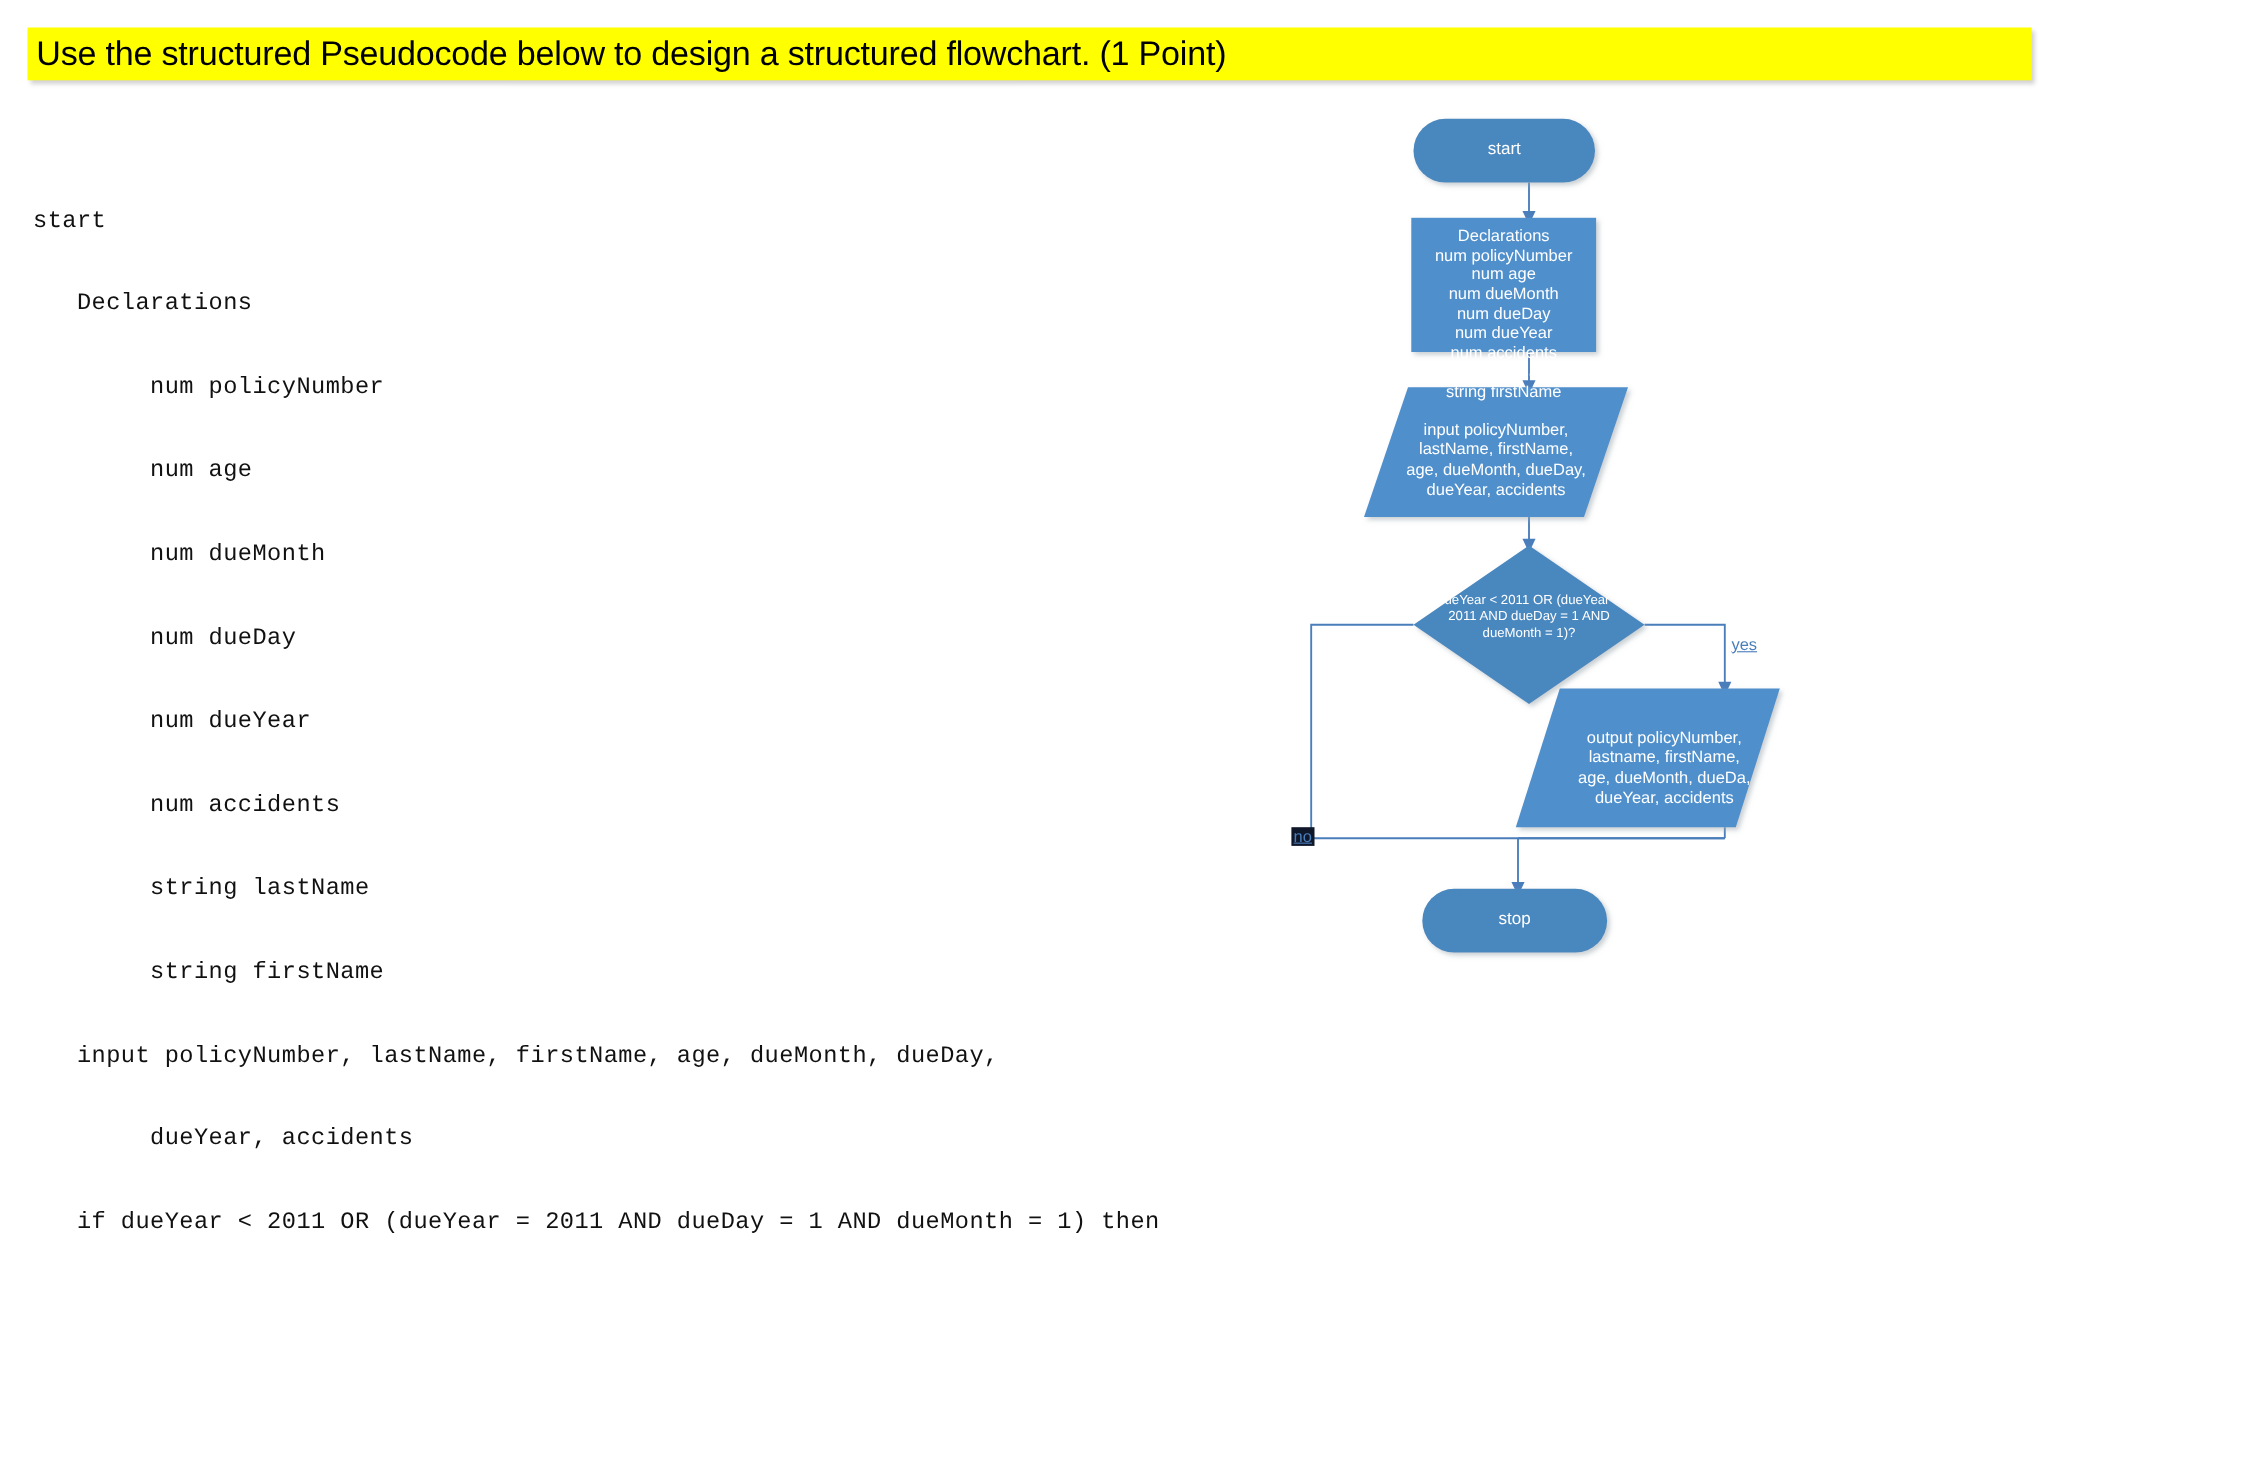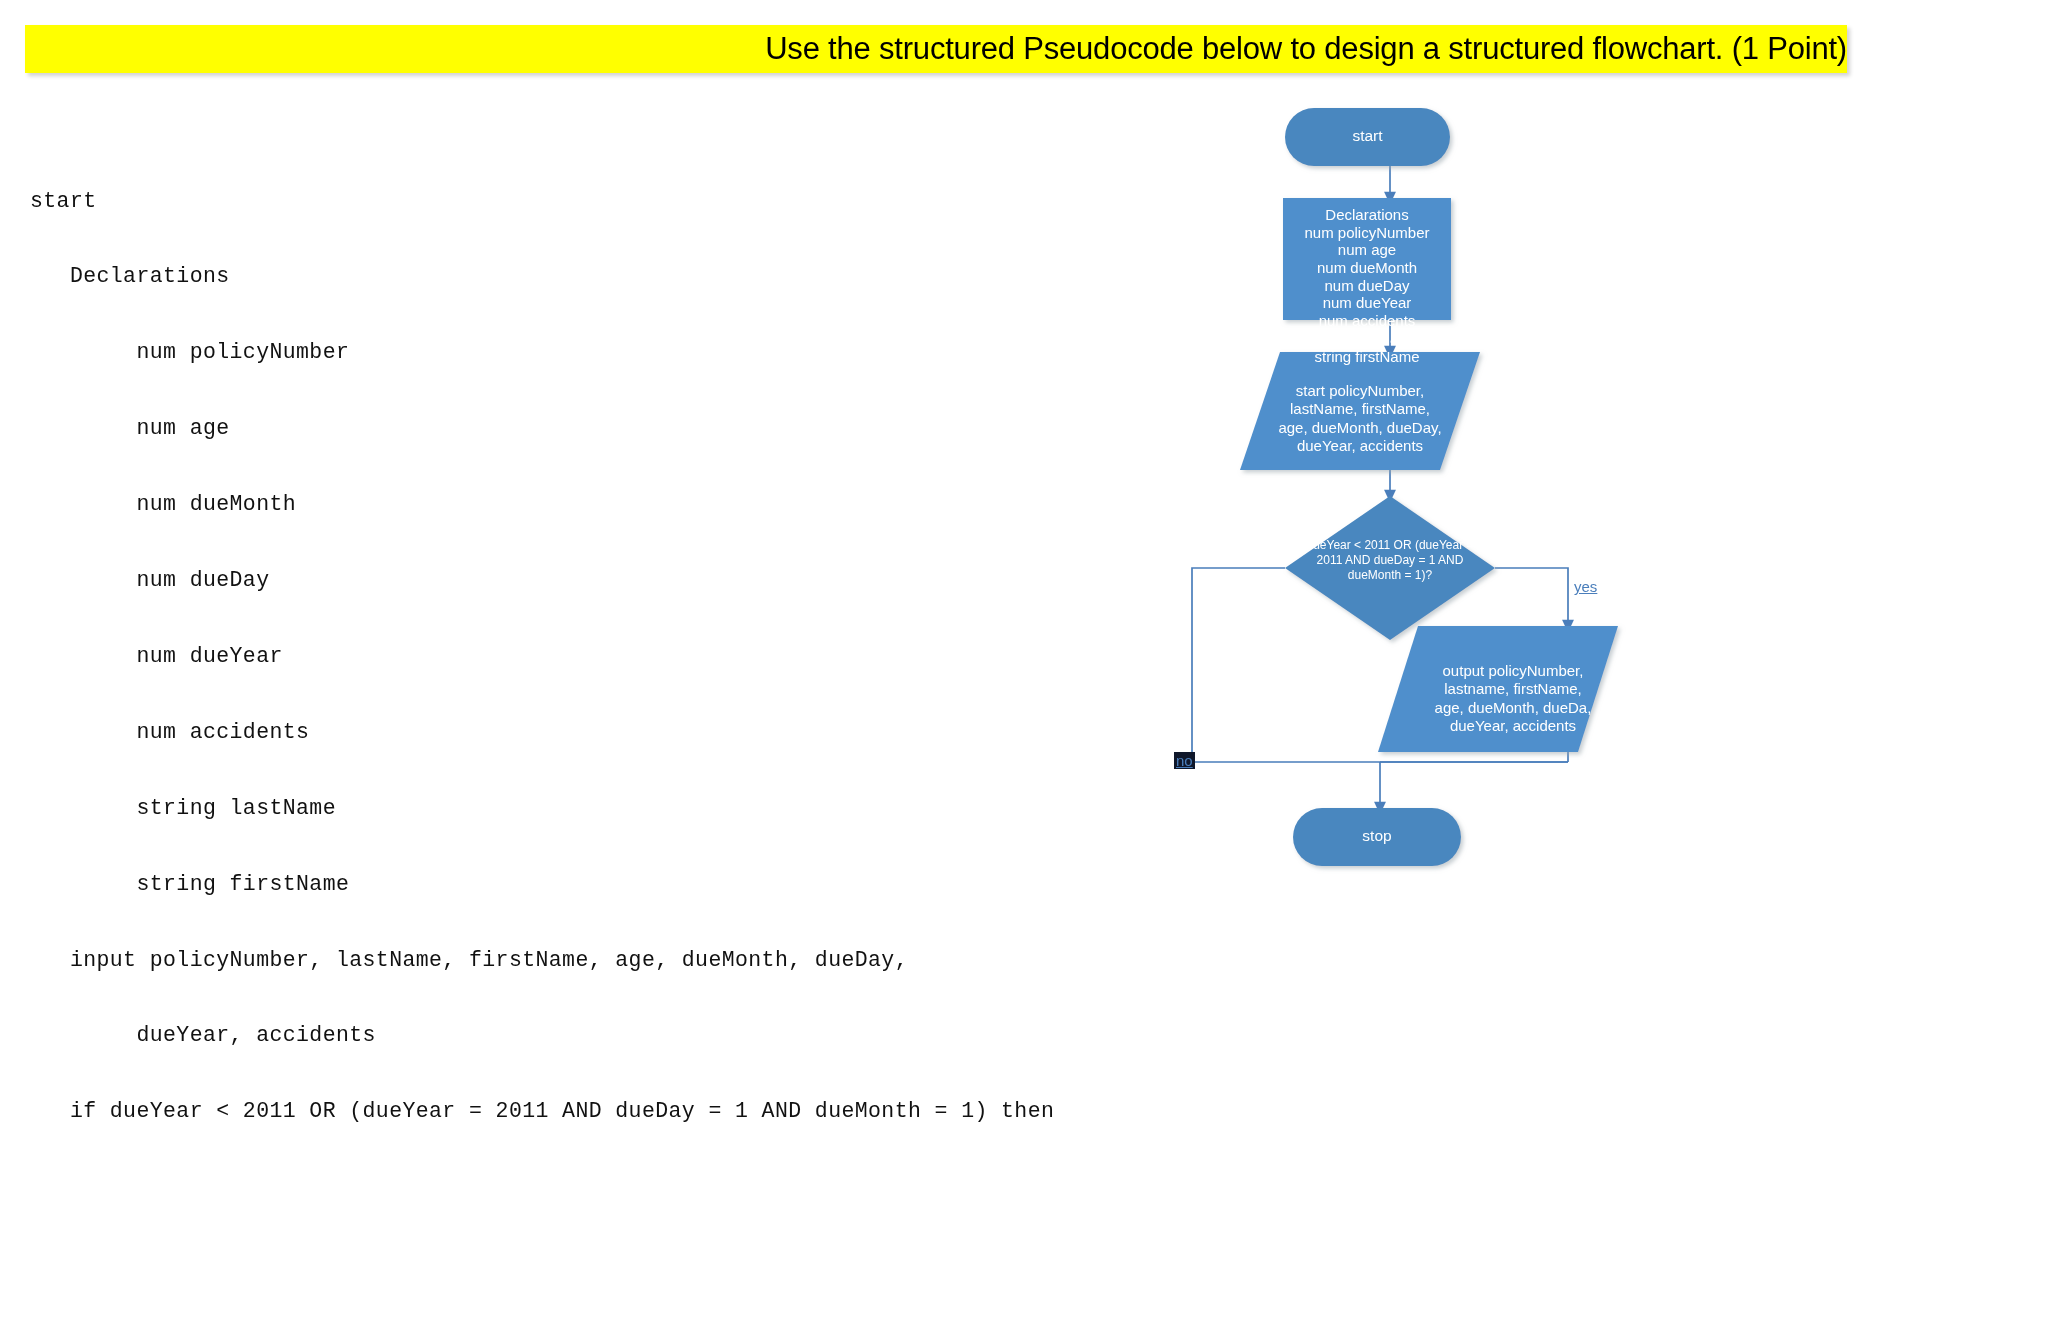--- a/index.html
+++ b/index.html
@@ -20,21 +20,20 @@
   #title-banner {
     position: absolute;
     left: 25px;
     top: 25px;
     width: 1822px;
     height: 48px;
     background: #ffff00;
     box-shadow: 3px 3px 4px rgba(0,0,0,0.18);
     display: flex;
     align-items: center;
-    justify-content: flex-end;
   }
   #title-banner .title-text {
     font-family: "Liberation Sans", sans-serif;
     font-size: 31px;
     color: #000000;
     letter-spacing: -0.2px;
     padding-left: 8px;
     white-space: nowrap;
   }
 
@@ -169,21 +168,21 @@
   <div id="declarations-label" class="shape-label" style="left:133px; top:116px; width:168px;">Declarations
 num policyNumber
 num age
 num dueMonth
 num dueDay
 num dueYear
 num accidents
 string lastName
 string firstName</div>
 
-  <div id="input-label" class="shape-label" style="left:110px; top:292px; width:200px;">start policyNumber,
+  <div id="input-label" class="shape-label" style="left:110px; top:292px; width:200px;">input policyNumber,
 lastName, firstName,
 age, dueMonth, dueDay,
 dueYear, accidents</div>
 
   <div id="decision-label" class="shape-label" style="left:128px; top:448px; width:224px;">dueYear &lt; 2011 OR (dueYear =
 2011 AND dueDay = 1 AND
 dueMonth = 1)?</div>
 
   <div id="output-label" class="shape-label" style="left:263px; top:572px; width:200px;">output policyNumber,
 lastname, firstName,

